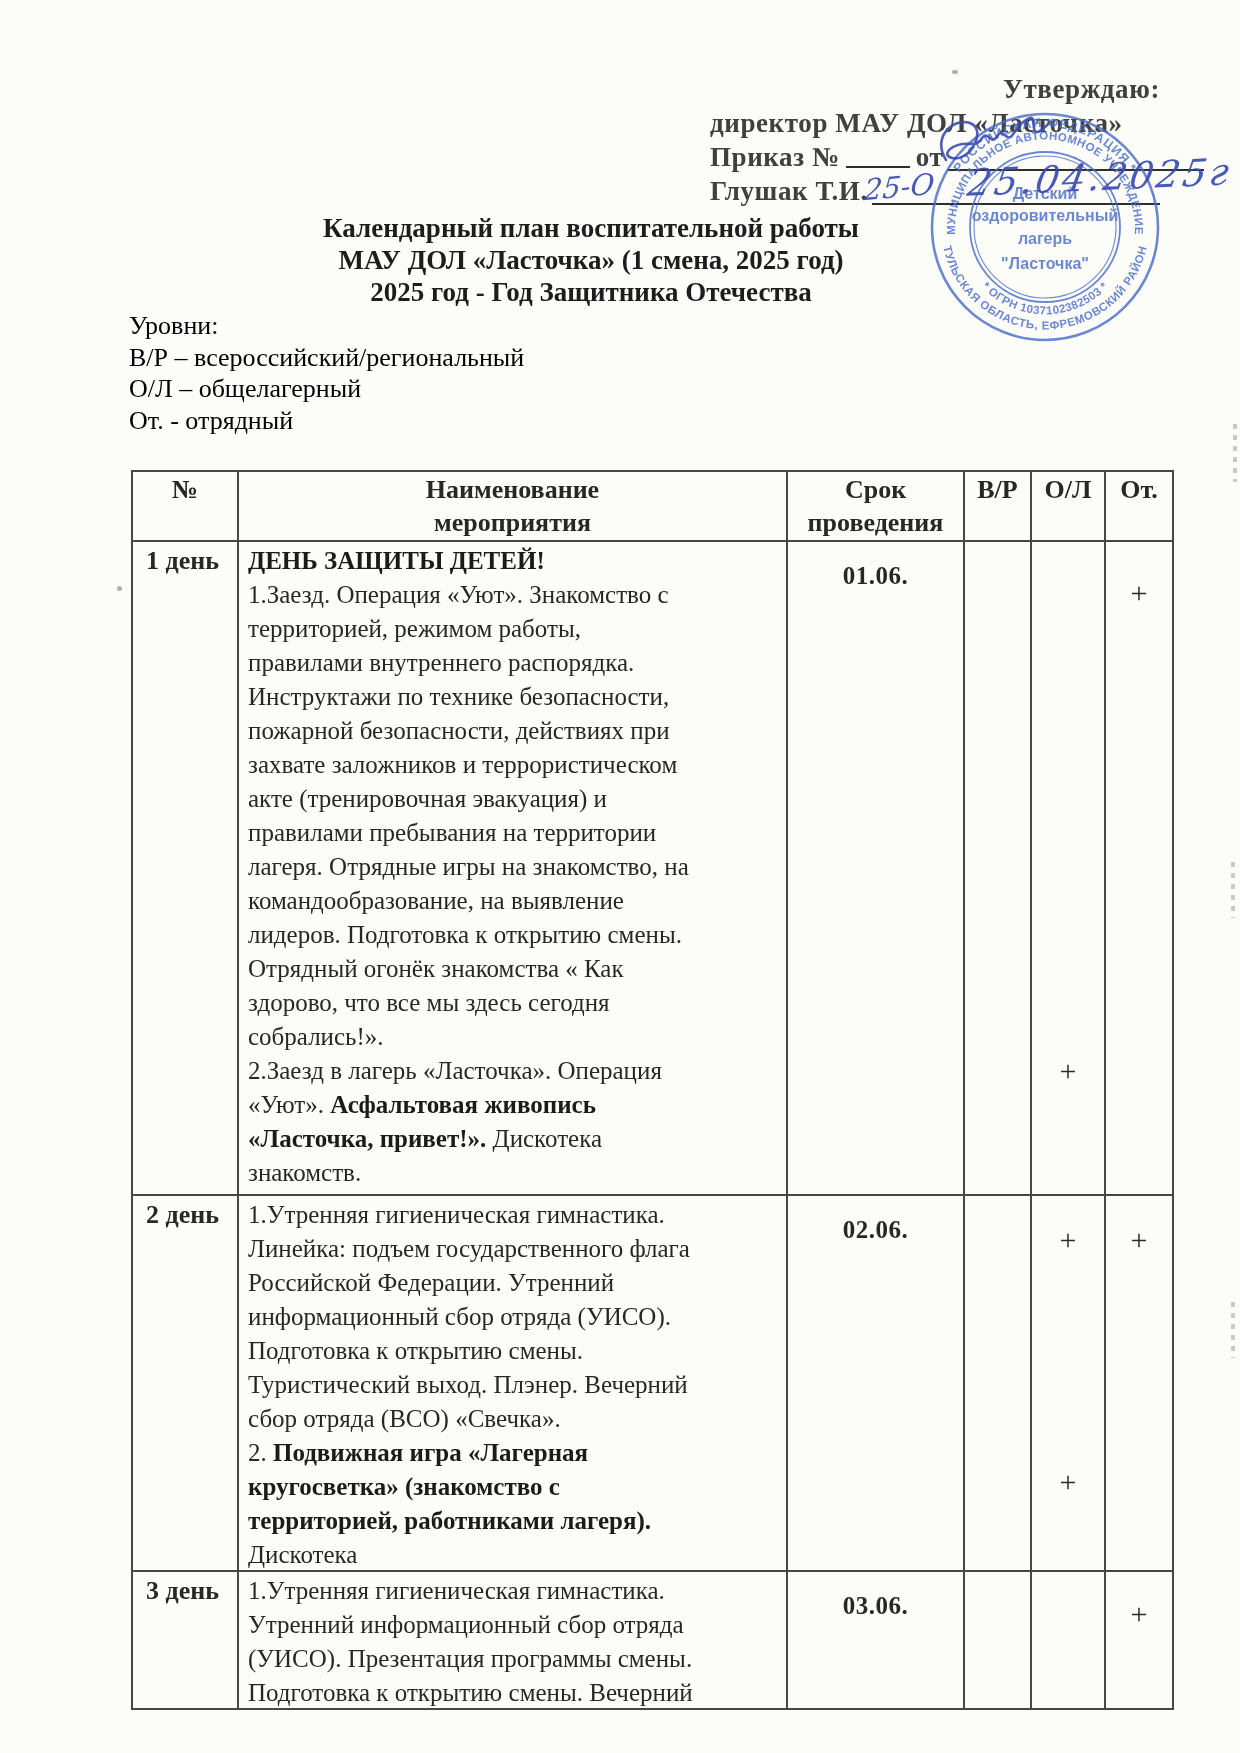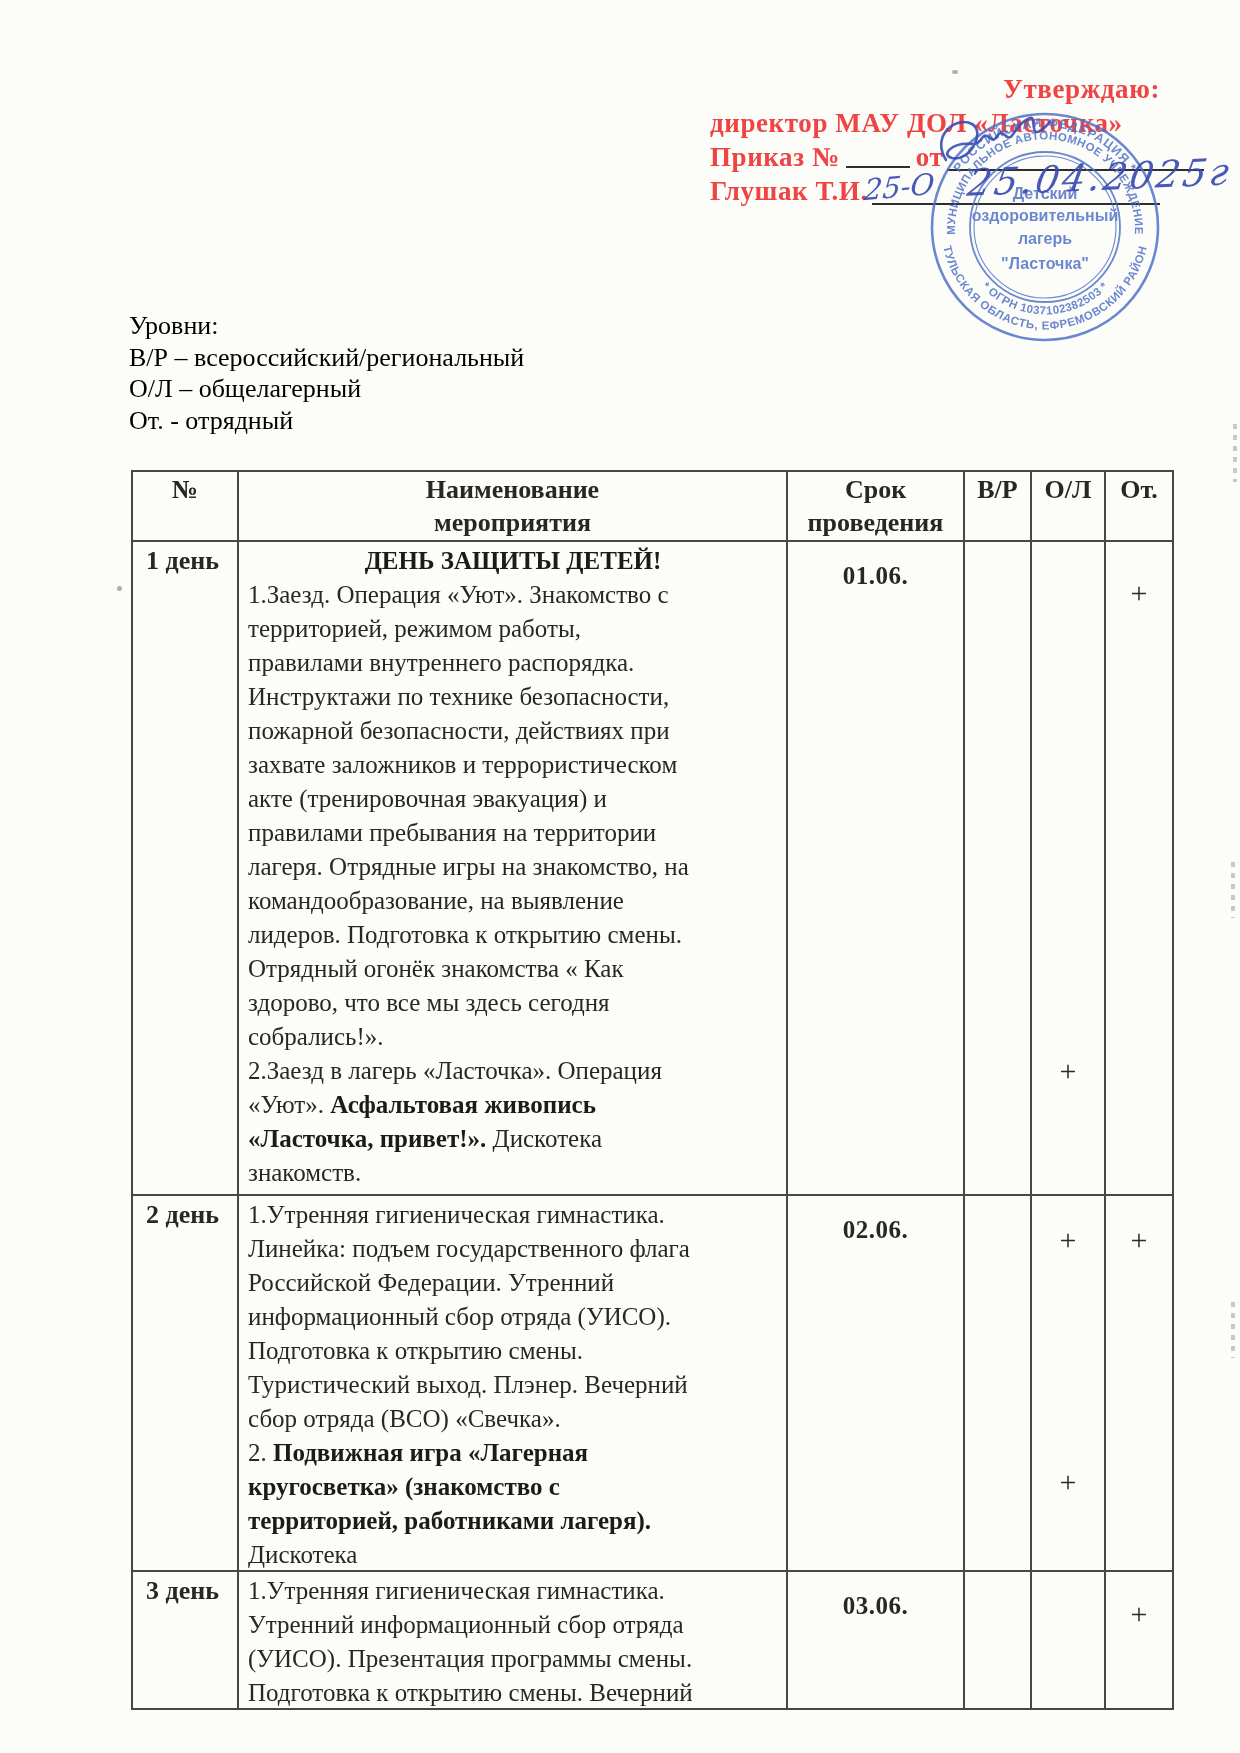--- a/index.html
+++ b/index.html
@@ -3,21 +3,21 @@
 <meta charset="utf-8">
 <style>
   html,body{margin:0;padding:0;background:#e8e8e6;}
   .page{
     position:relative; width:1240px; height:1753px; margin:0 auto;
     background:#fcfcf9; overflow:hidden;
     font-family:"Liberation Serif", serif; color:#262626;
   }
   
   .approval{position:absolute; left:710px; top:72px; width:496px; font-weight:bold;
-            font-size:27px; line-height:34px; color:#ef4444; letter-spacing:.6px;}
+            font-size:27px; line-height:34px; color:#404040; letter-spacing:.6px;}
   .a-line{padding-right:46px; white-space:nowrap;}
   .a-right{text-align:right;}
   .a-flex{display:flex;}
   .uline{display:inline-block; border-bottom:2px solid #2e2e2e; height:26px;}
   .uflex{flex:1 1 auto; border-bottom:2px solid #2e2e2e; margin:0 0 3px 4px;}
   .order-line{padding-right:2px;}
   .u-short{width:64px; margin:0 6px 3px 6px;}
   
   .hw{position:absolute; font-family:"DejaVu Serif", serif; font-style:italic;
       color:#3a4cb2; opacity:.92; white-space:nowrap;}
@@ -37,21 +37,21 @@
           font-weight:bold; font-size:27px; line-height:32px; color:#1d1d1d;}
   .levels{position:absolute; left:129px; top:310px; font-size:26px; line-height:31.5px; color:#000000;}
   
   table.plan{position:absolute; left:131px; top:470px; border-collapse:collapse; table-layout:fixed;
              width:1041px; font-size:25px; color:#272727;}
   table.plan td, table.plan th{border:2px solid #474747; vertical-align:top; padding:0; overflow:hidden;}
   th .hcell{font-weight:bold; font-size:26px; line-height:33px; text-align:center; white-space:pre-line; padding:1px 0;}
   .day-cell{font-weight:bold; font-size:26px; padding:4px 0 0 13px; white-space:nowrap;}
   .acts{line-height:34px; padding:2px 8px 0 9px;}
   .acts .para{white-space:pre-line; text-align:left;}
-  .acts .para.center{text-align:center;}
+  .acts .para.center{text-align:left;}
   .acts .b{font-weight:bold; color:#1b1b1b;}
   .date-cell{font-weight:bold; text-align:center; padding-top:20px; letter-spacing:.5px;}
   .mark-cell{position:relative;}
   .plus{position:absolute; left:0; width:100%; text-align:center; font-size:30px; line-height:30px; color:#2b2b2b;}
   
   .speck{position:absolute; background:#6f6f6f; border-radius:50%; opacity:.55;}
   .edge-dash{position:absolute; width:4px; opacity:.45;
     background:repeating-linear-gradient(#8a8a8a 0 5px, transparent 5px 11px);}
 </style>
 </head>
@@ -101,20 +101,25 @@
     <text class="c-line" y="17">лагерь</text>
     <text class="c-line" y="42">"Ласточка"</text>
   </svg>
 
   <svg class="signature" width="150" height="75" viewBox="0 0 150 75">
     <path d="M 28,52 C 12,26 40,8 54,16 C 68,24 52,54 34,50 C 22,47 34,34 54,36 C 66,37 62,22 72,30 C 80,37 78,18 88,28 C 95,35 96,16 112,10 C 120,7 108,40 132,14" fill="none" stroke="#3a4cb2" stroke-width="2.6" stroke-linecap="round" opacity=".9"></path>
   </svg>
   <div class="hw hw-order">25-О</div>
   <div class="hw hw-date">25.04.2025г</div>
 
+  <div class="titles">
+    <div>Календарный план воспитательной работы</div>
+    <div>МАУ ДОЛ «Ласточка»  (1 смена, 2025 год)</div>
+    <div>2025 год - Год Защитника Отечества</div>
+  </div>
 
   <div class="levels">
     <div>Уровни:</div>
     <div>В/Р – всероссийский/региональный</div>
     <div>О/Л – общелагерный</div>
     <div>От. - отрядный</div>
   </div>
 
   <table class="plan">
     <colgroup>

